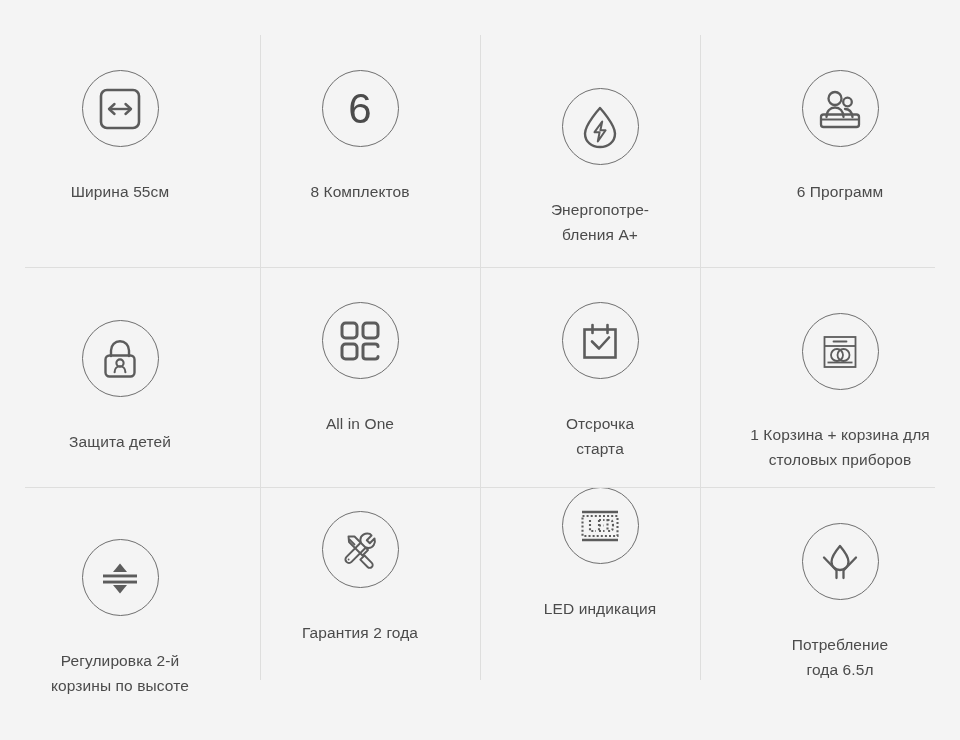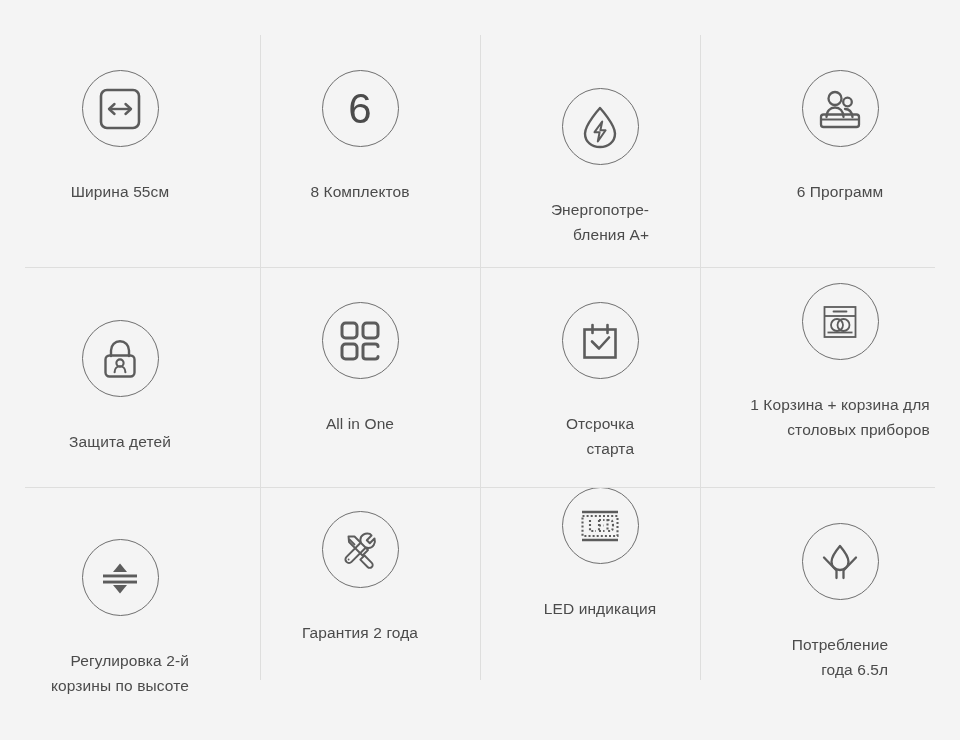--- a/index.html
+++ b/index.html
@@ -70,21 +70,21 @@
   .icon-circle svg {
     display: block;
     overflow: visible;
   }
 
   .cell-label {
     margin-top: 32px;
     font-size: 15.5px;
     line-height: 25px;
     color: #4b4b4b;
-    text-align: right;
+    text-align: center;
     max-width: 215px;
     white-space: pre-line;
     letter-spacing: 0.1px;
   }
 
   .glyph-6 {
     font-size: 42px;
     font-weight: 500;
     color: #4b4b4b;
     line-height: 1;
@@ -176,21 +176,21 @@
         <line x1="14.5" y1="6" x2="14.5" y2="14" stroke-linecap="round"></line>
         <line x1="29.5" y1="6" x2="29.5" y2="14" stroke-linecap="round"></line>
         <rect x="6.5" y="10.5" width="31" height="28"></rect>
         <polyline points="14,22.5 21,29.5 31,18.5" stroke-width="2.6" stroke-linecap="round" stroke-linejoin="round" fill="none"></polyline>
       </svg>
     </div>
     <div class="cell-label">Отсрочка
 старта</div>
   </div>
 
-  <div class="cell row-2" style="grid-row:2;grid-column:4;padding-top:16px">
+  <div class="cell row-2" style="grid-row:2;grid-column:4;padding-top:46px">
     <div class="icon-circle">
       <svg width="44" height="44" viewBox="0 0 44 44" fill="none" stroke="#5c5c5c" stroke-width="1.8">
         <rect x="6.5" y="7" width="31" height="30"></rect>
         <line x1="6.5" y1="16" x2="37.5" y2="16"></line>
         <line x1="15.5" y1="11.5" x2="28.5" y2="11.5" stroke-width="1.8" stroke-linecap="round"></line>
         <line x1="9.5" y1="32.5" x2="34.5" y2="32.5"></line>
         <circle cx="19" cy="25" r="6"></circle>
         <circle cx="25.5" cy="25" r="6"></circle>
       </svg>
     </div>

